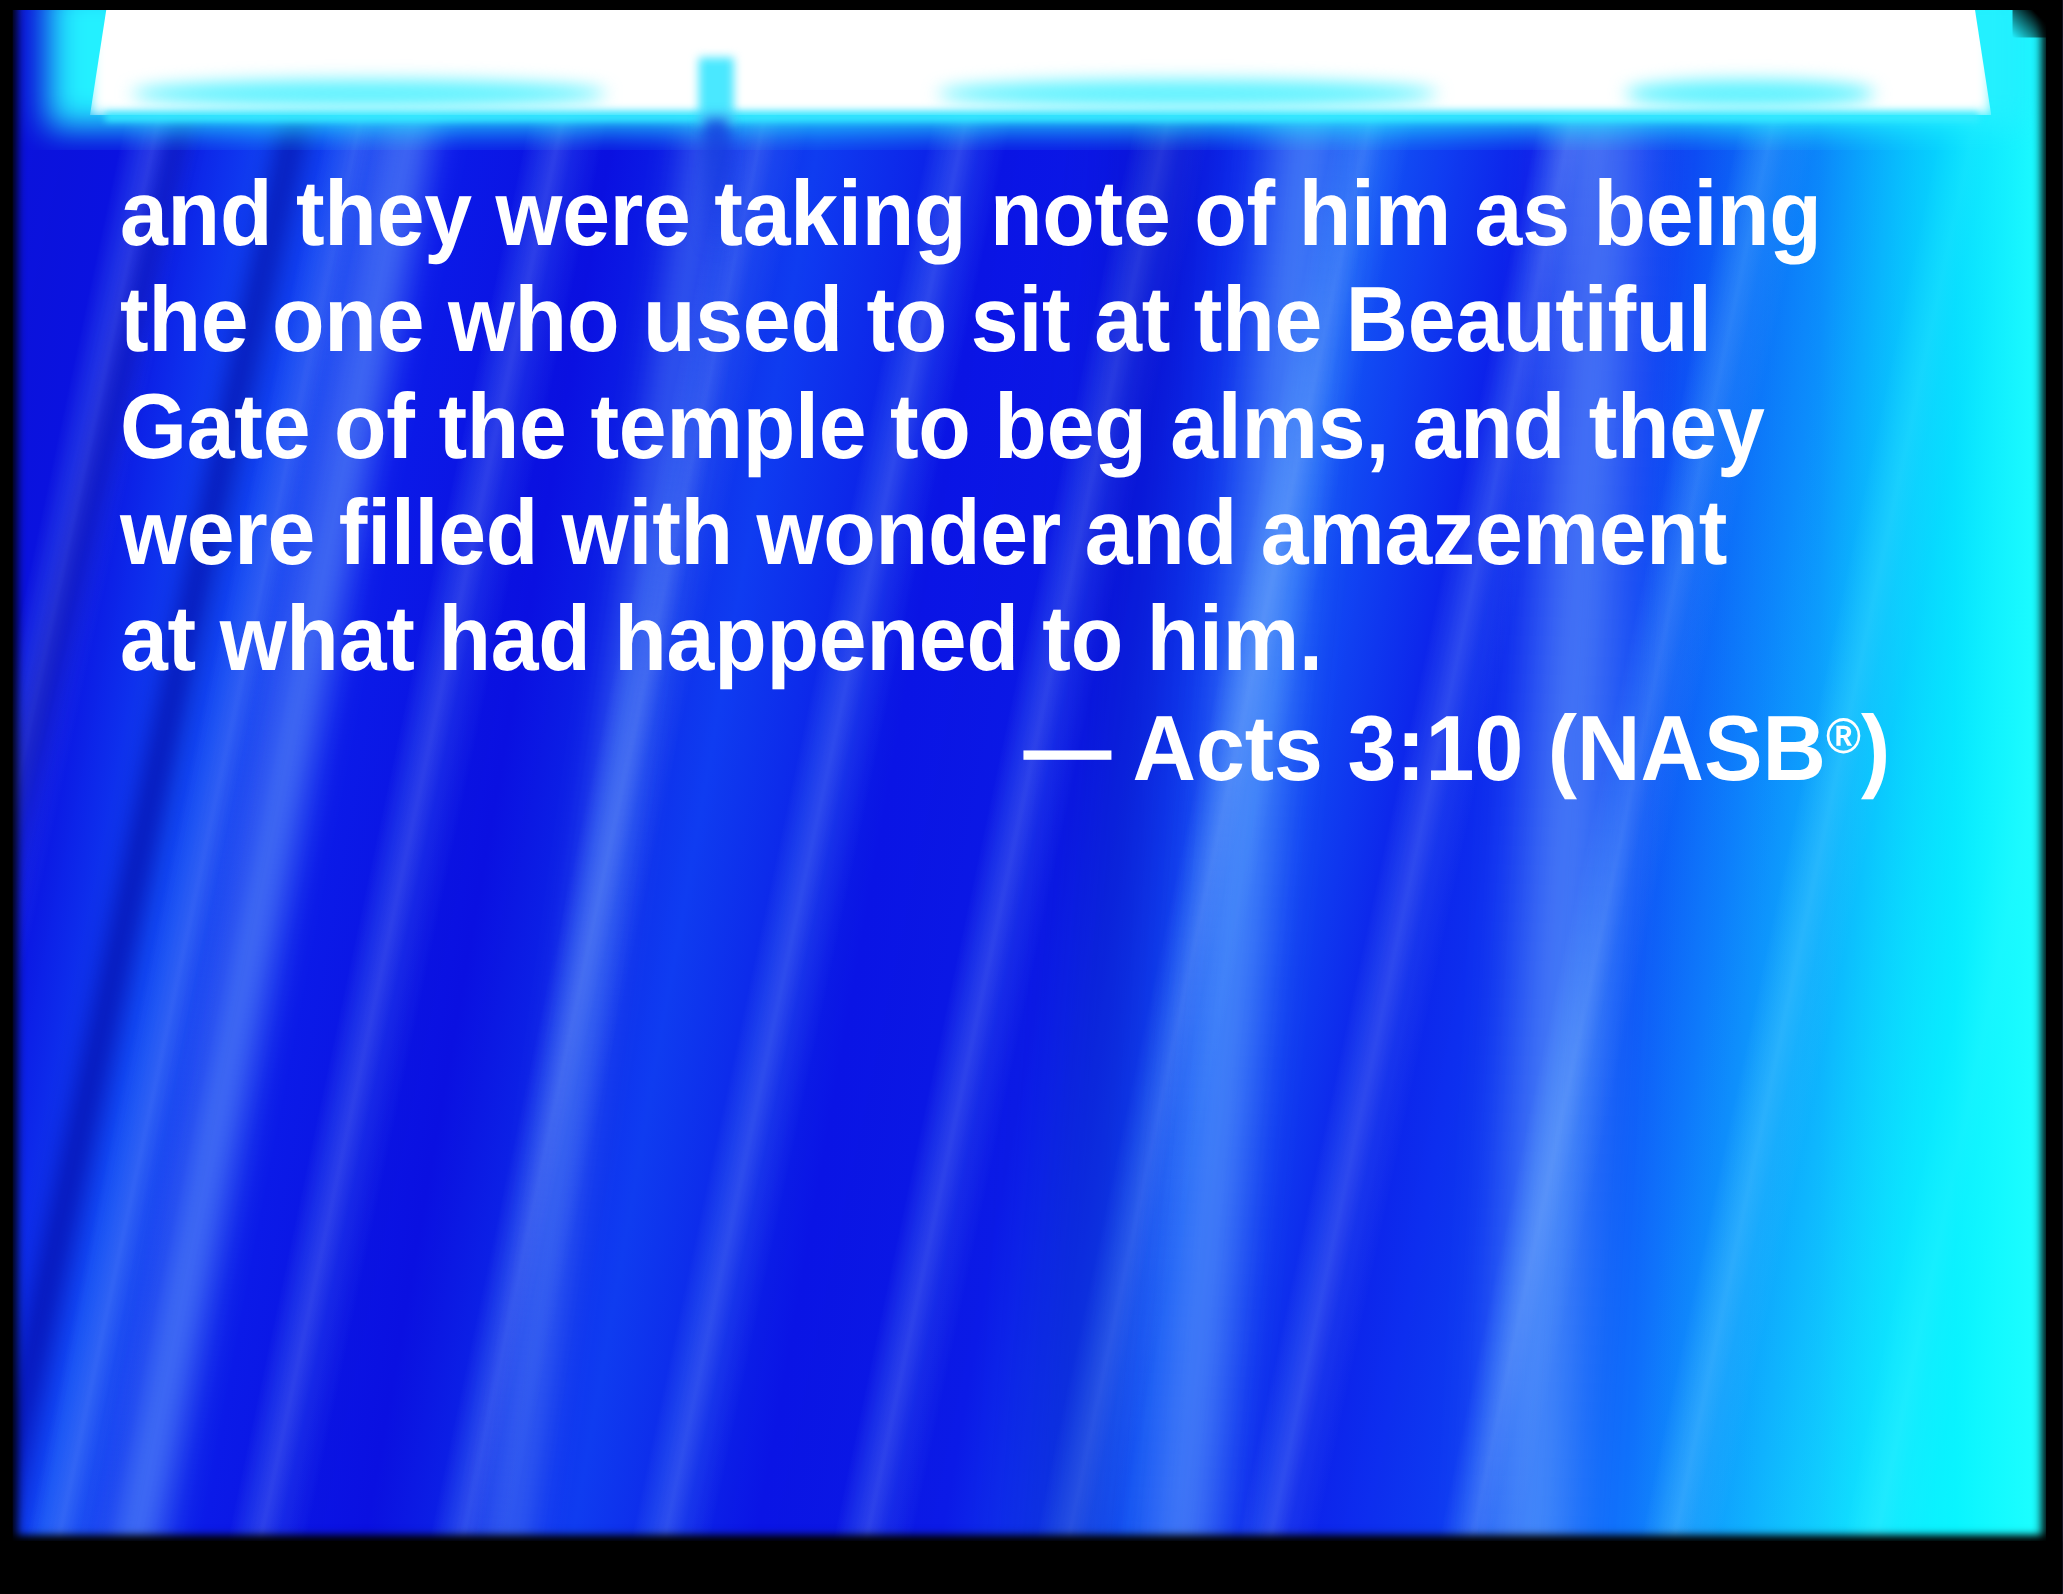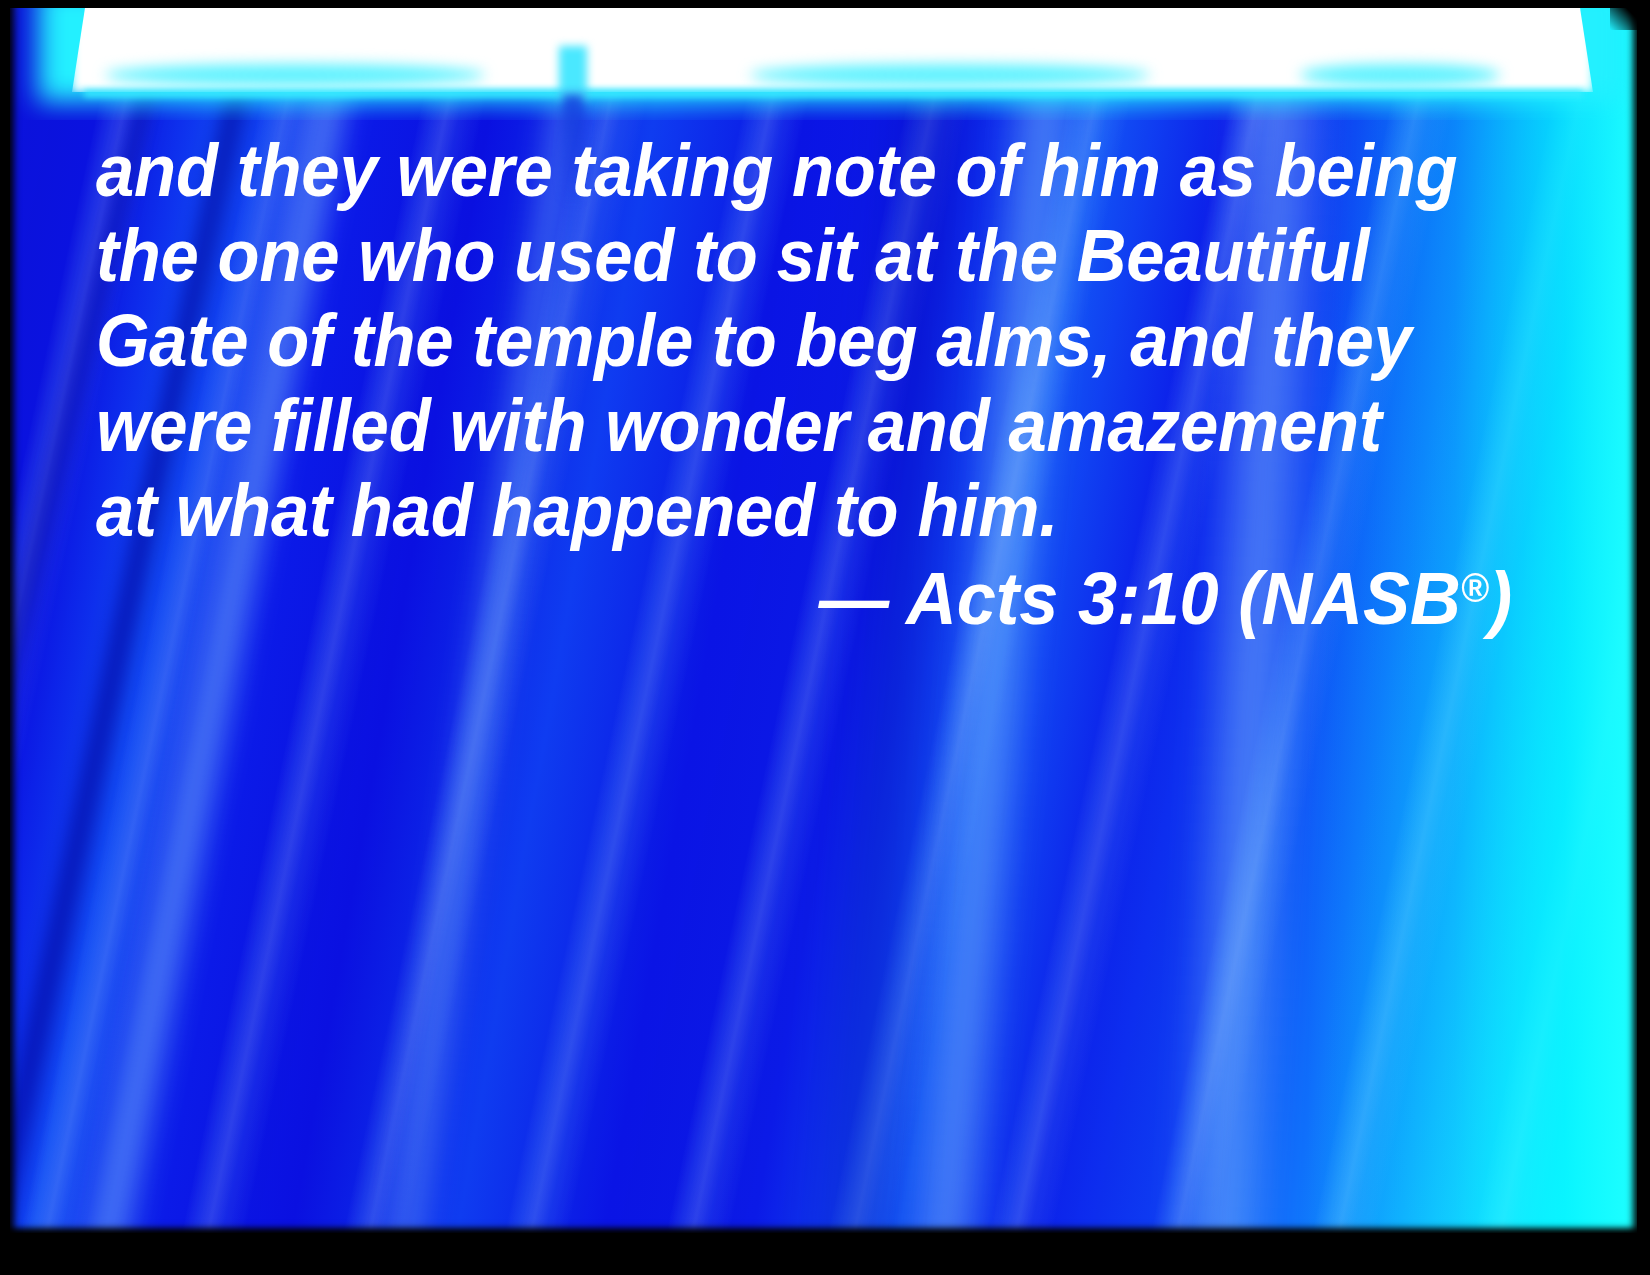--- a/index.html
+++ b/index.html
@@ -27,21 +27,20 @@
 
   
   #slide-stage {
     position: absolute;
     left: 10px;
     top: 8px;
     width: 1627px;
     height: 1225px;
     overflow: hidden;
     background: #0a18e8;
-    font-style: italic;
   }
 
   
   #bg-base {
     position: absolute;
     inset: 0;
     background: linear-gradient(100deg,
         #0b12d8 0%,
         #0a12e2 7%,
         #1148f4 13%,

